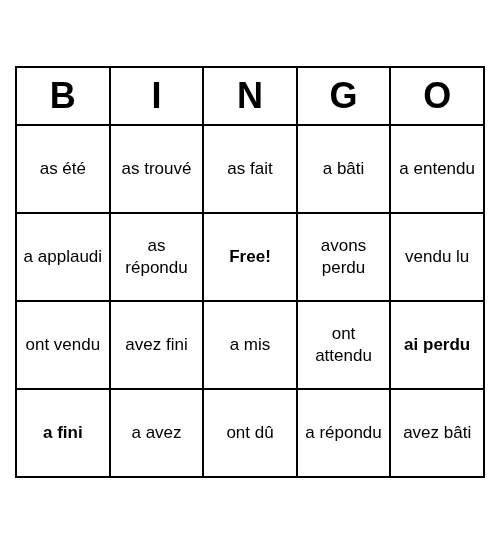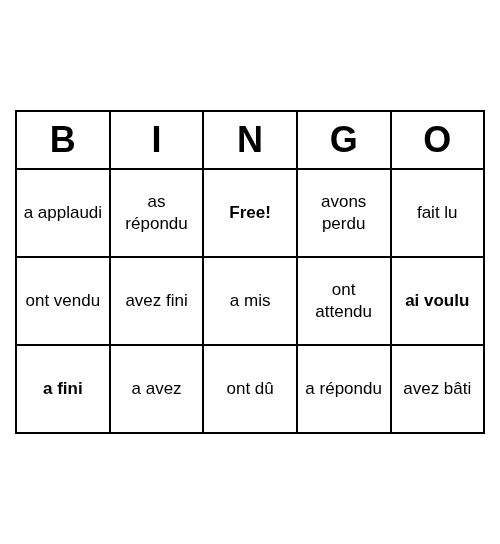--- a/index.html
+++ b/index.html
@@ -52,32 +52,39 @@
     <tr>
     <th>B</th>
         <th>I</th>
         <th>N</th>
         <th>G</th>
         <th>O</th>
       </tr>
   </thead>
   <tbody id="bingo-body">
       <tr>
+        <td>as été</td>
+        <td>as trouvé</td>
+        <td>as fait</td>
+        <td>a bâti</td>
+        <td>a entendu</td>
+      </tr>
+      <tr>
         <td>a applaudi</td>
         <td>as répondu</td>
         <td class="free-cell">Free!</td>
         <td>avons perdu</td>
-        <td>fait lu</td>
+        <td>vendu lu</td>
       </tr>
       <tr>
         <td>ont vendu</td>
         <td>avez fini</td>
         <td>a mis</td>
         <td>ont attendu</td>
-        <td class="large-text">ai voulu</td>
+        <td class="large-text">ai perdu</td>
       </tr>
       <tr>
         <td class="large-text">a fini</td>
         <td>a avez</td>
         <td>ont dû</td>
         <td>a répondu</td>
         <td>avez bâti</td>
       </tr>
     </tbody>
 </table>

